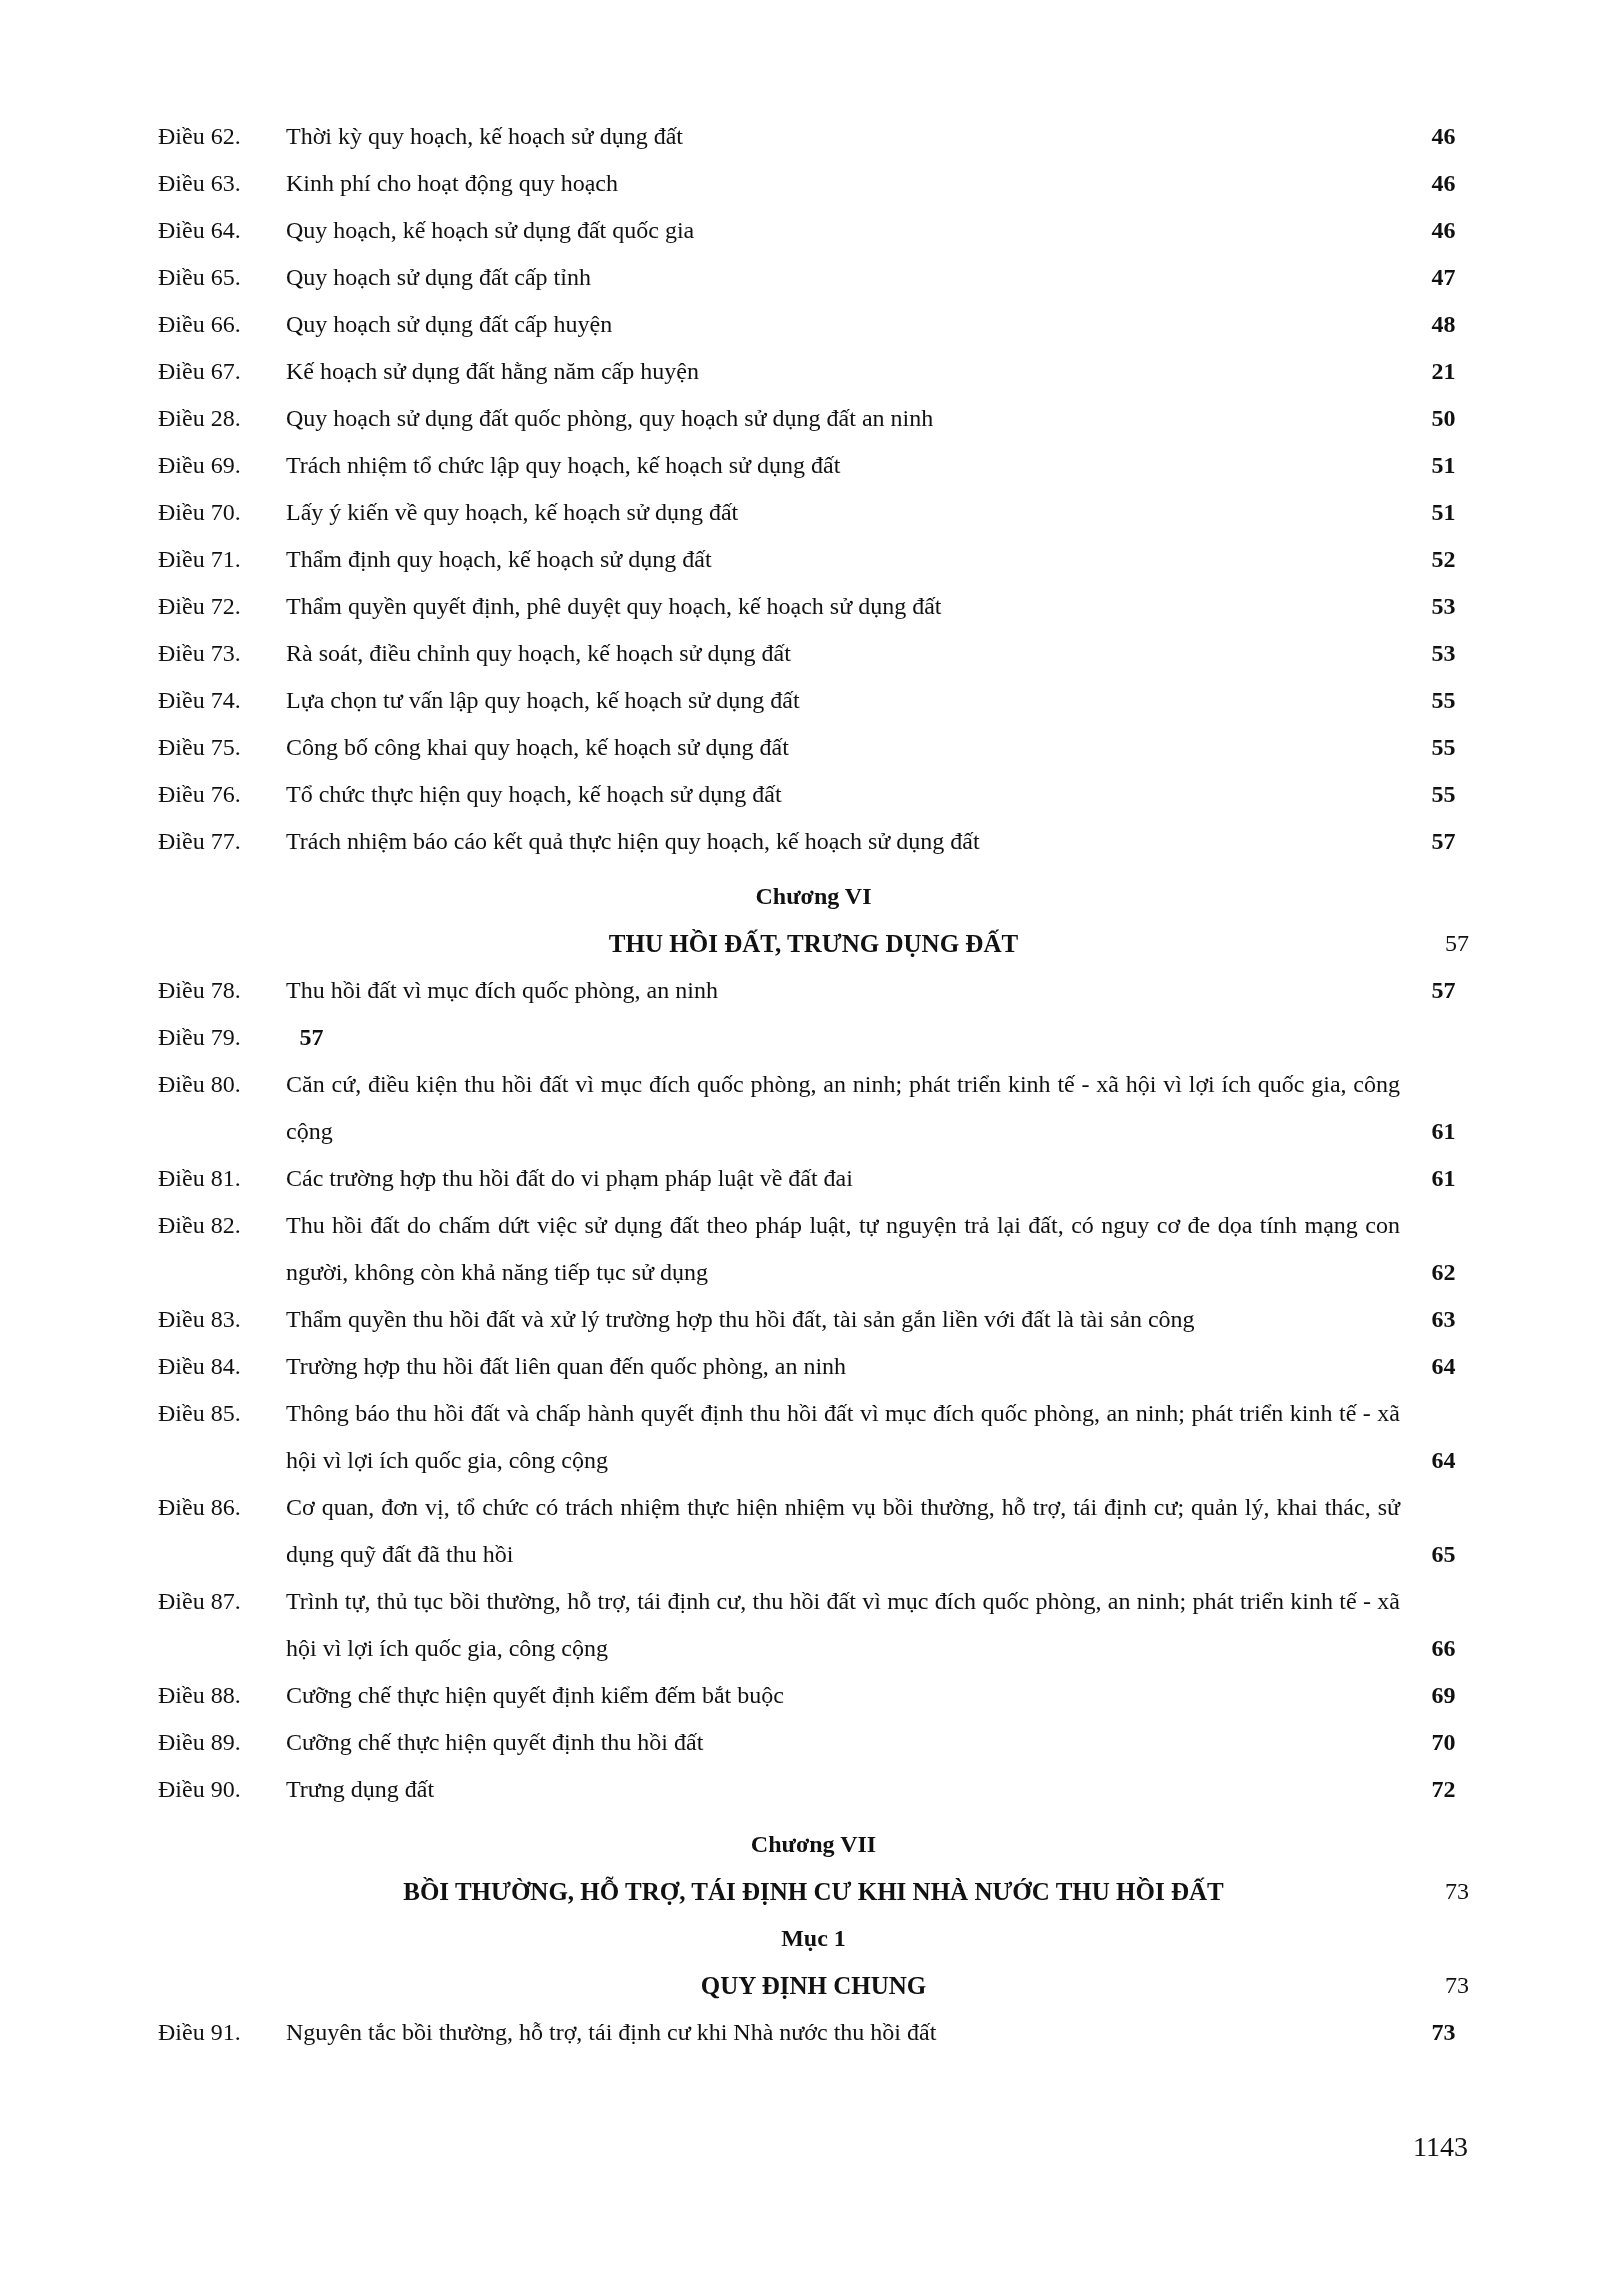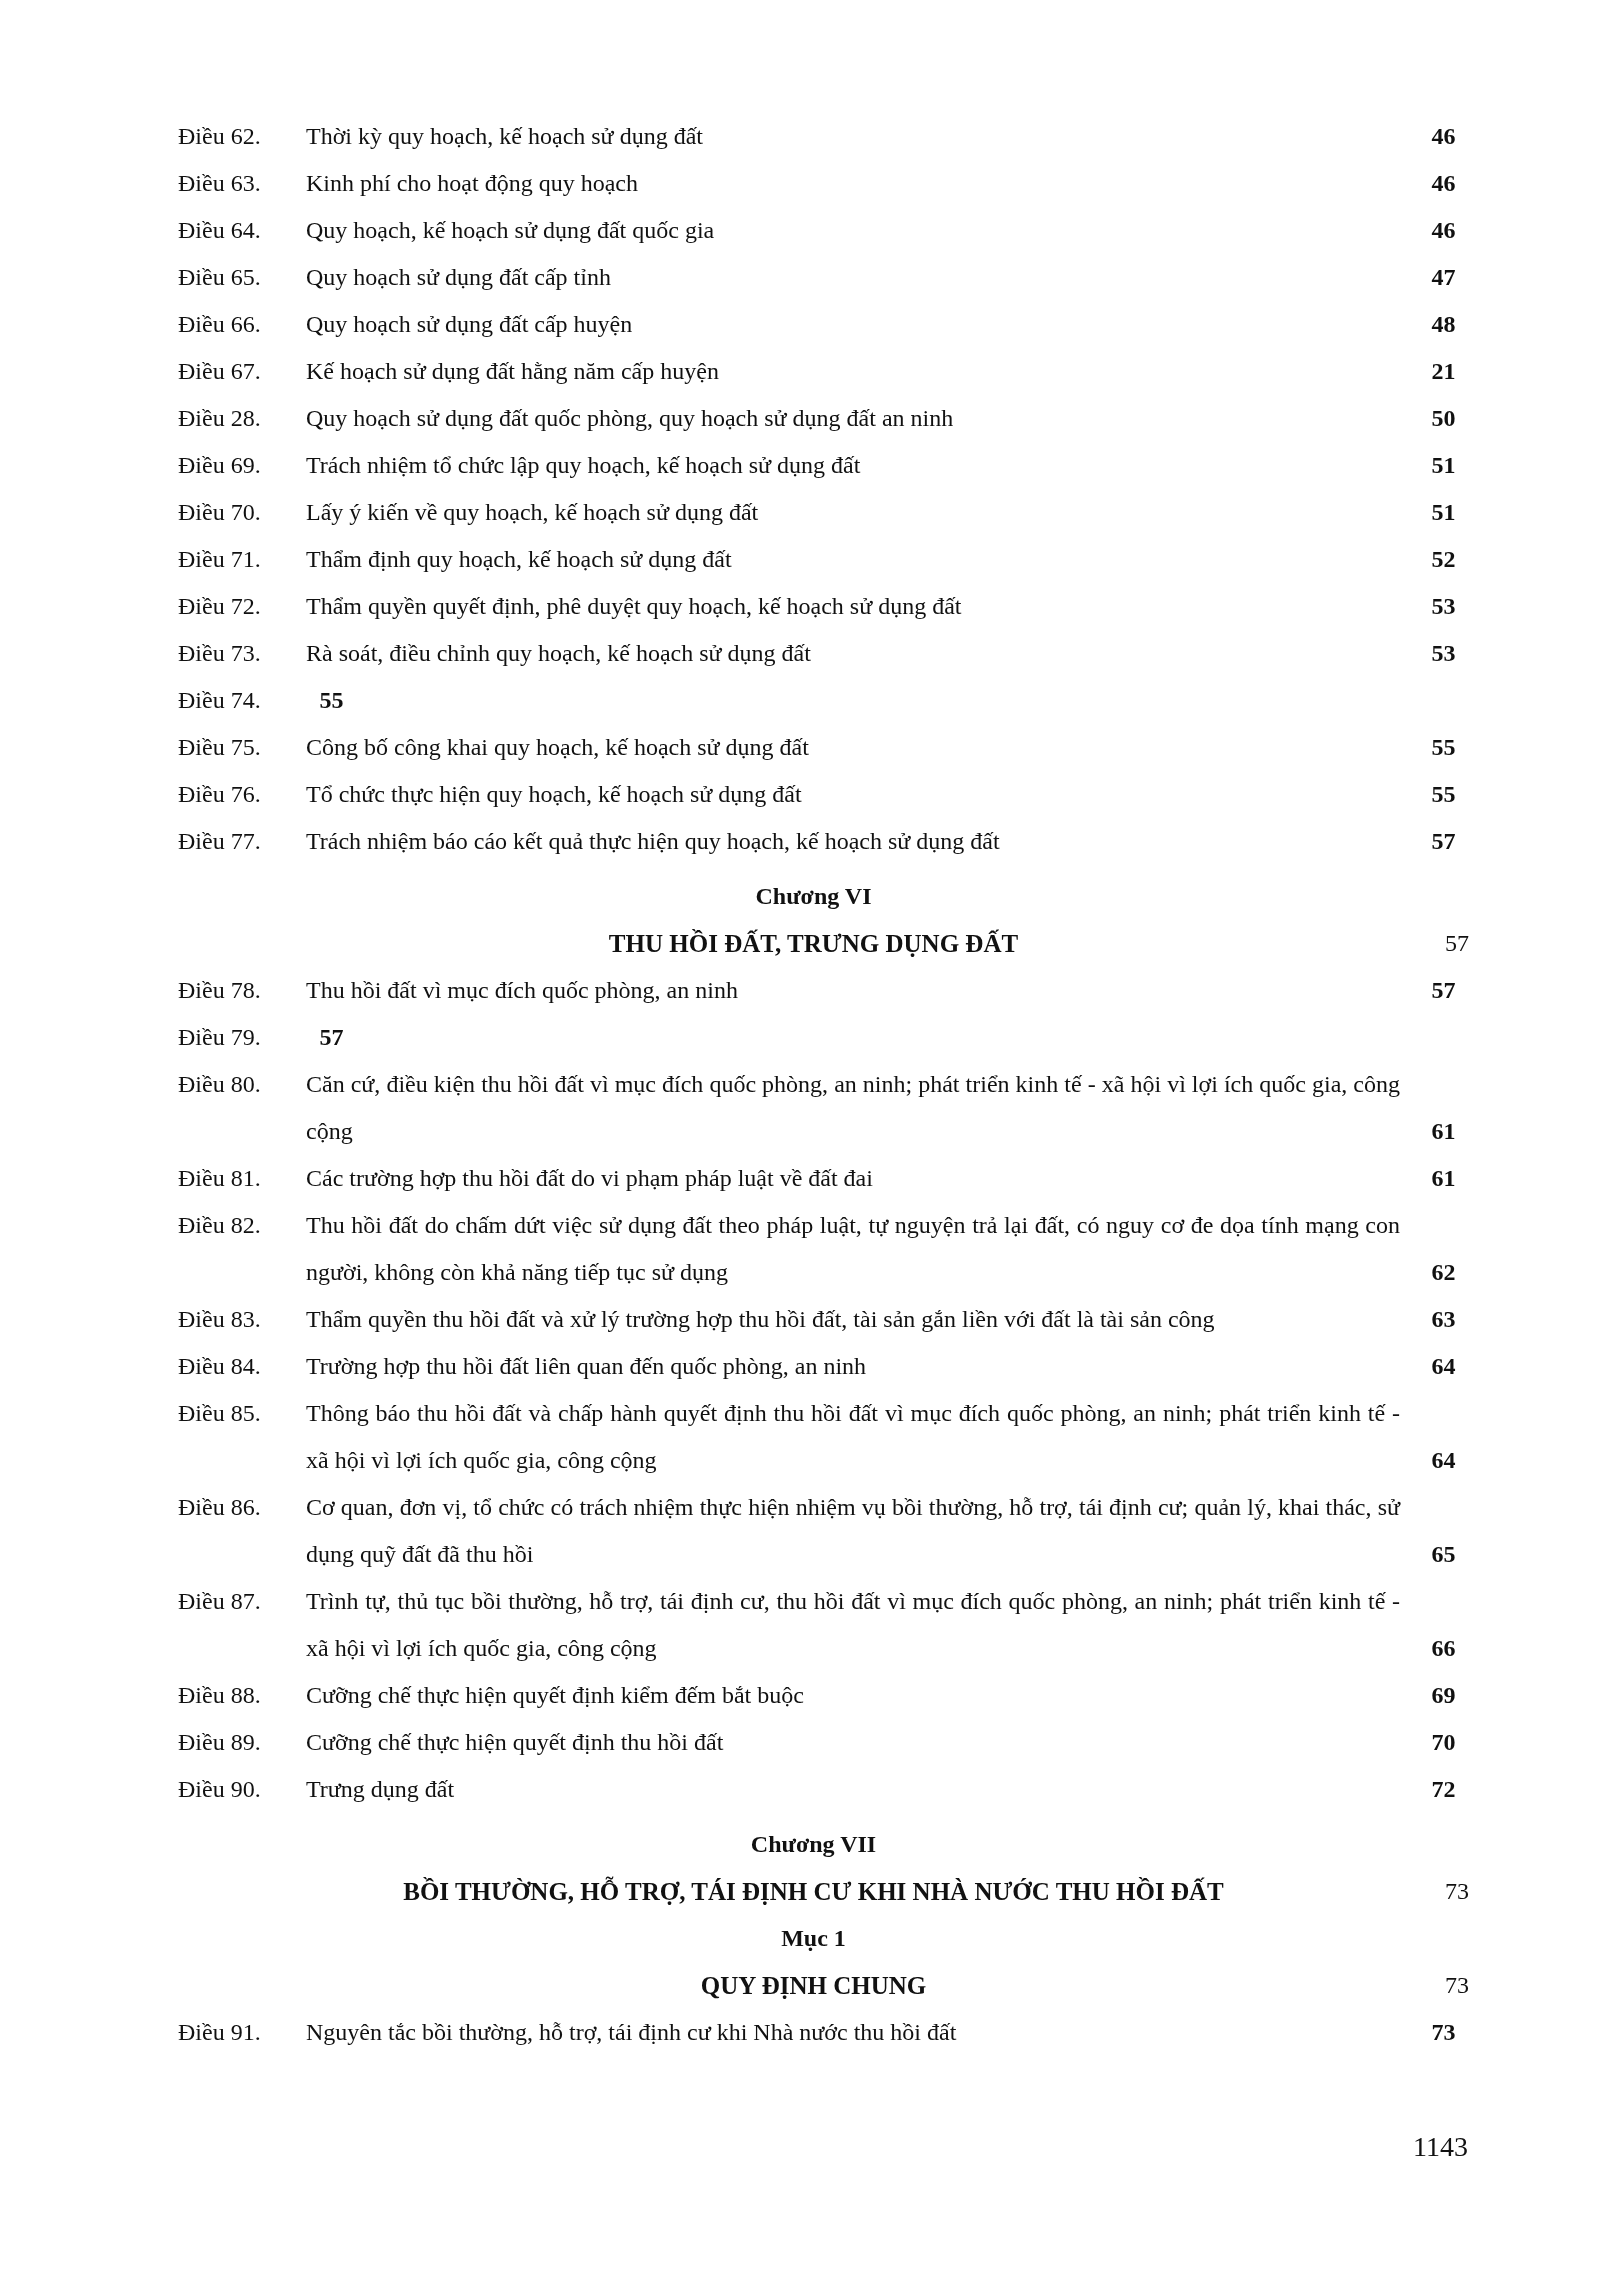--- a/index.html
+++ b/index.html
@@ -18,21 +18,20 @@
     position: absolute;
     left: 158px;
     top: 113px;
     width: 1311px;
   }
   .row {
     display: flex;
     align-items: flex-start;
     font-size: 24px;
     line-height: 47px;
-    margin-left: 20px;
   }
   .lbl {
     flex: 0 0 128px;
     white-space: nowrap;
     display: block;
   }
   .ttl {
     flex: 1 1 auto;
     display: block;
     text-align: justify;
@@ -131,20 +130,21 @@
       <span class="ttl">Thẩm quyền quyết định, phê duyệt quy hoạch, kế hoạch sử dụng đất</span>
       <span class="pg">53</span>
     </div>
     <div class="row">
       <span class="lbl">Điều 73.</span>
       <span class="ttl">Rà soát, điều chỉnh quy hoạch, kế hoạch sử dụng đất</span>
       <span class="pg">53</span>
     </div>
     <div class="row">
       <span class="lbl">Điều 74.</span>
+      <span class="ttl">Lựa chọn tư vấn lập quy hoạch, kế hoạch sử dụng đất</span>
       <span class="pg">55</span>
     </div>
     <div class="row">
       <span class="lbl">Điều 75.</span>
       <span class="ttl">Công bố công khai quy hoạch, kế hoạch sử dụng đất</span>
       <span class="pg">55</span>
     </div>
     <div class="row">
       <span class="lbl">Điều 76.</span>
       <span class="ttl">Tổ chức thực hiện quy hoạch, kế hoạch sử dụng đất</span>

